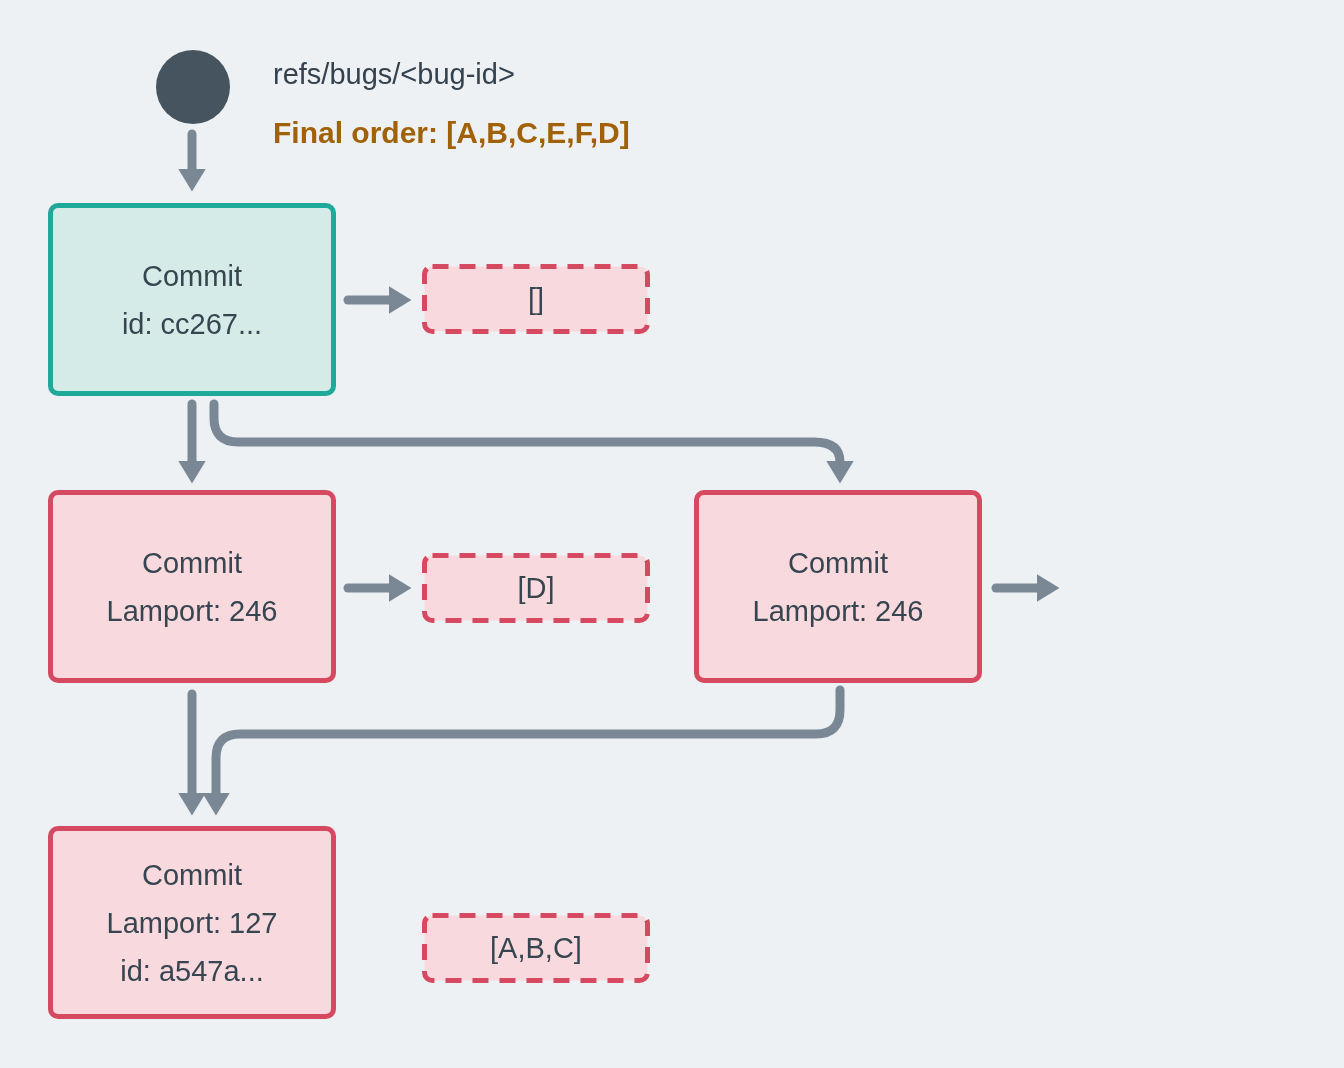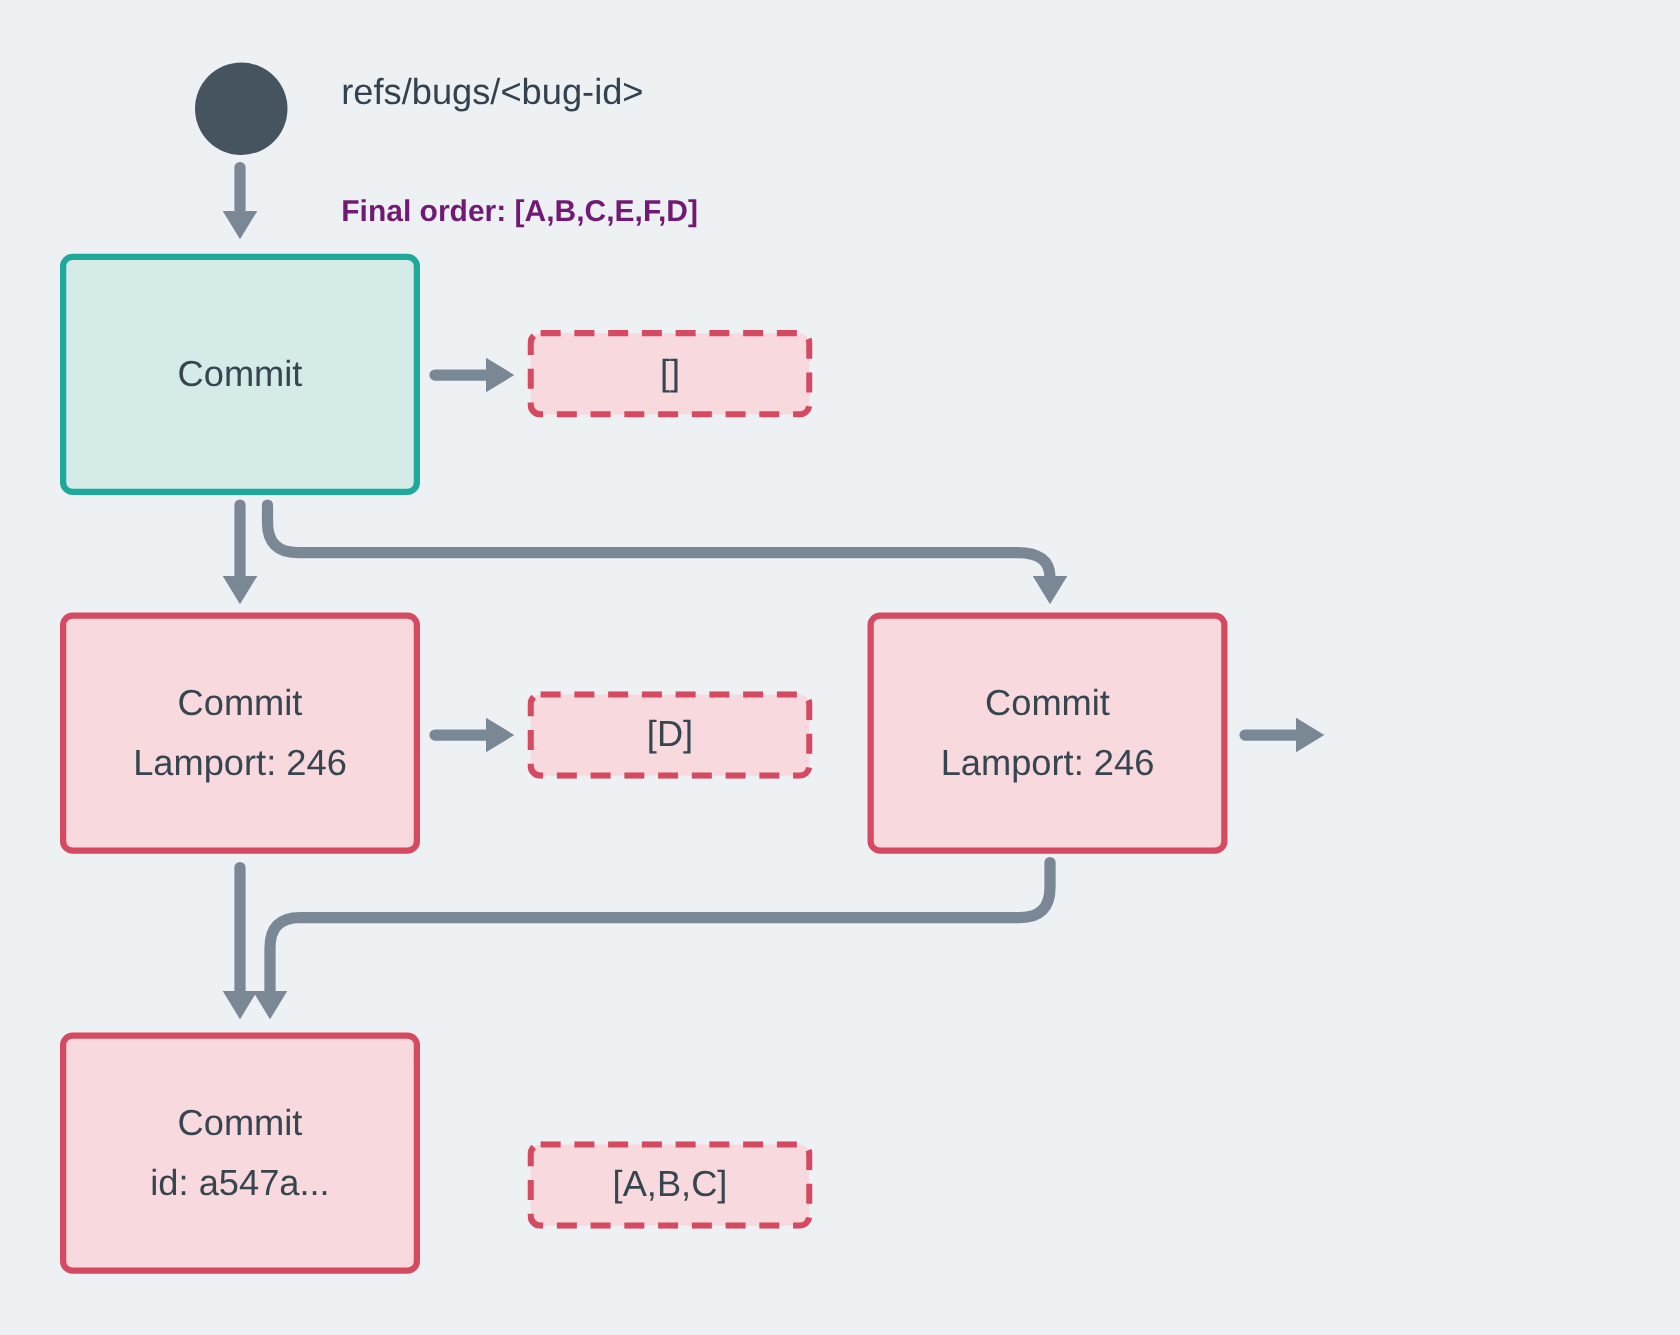--- a/index.html
+++ b/index.html
@@ -34,26 +34,25 @@
     position: absolute;
     left: 273px; top: 58px;
     font-size: 29px;
     color: #33424e;
     z-index: 2;
     white-space: nowrap;
   }
   .final-order {
     position: absolute;
     left: 273px; top: 116px;
-    font-size: 24px;
+    font-size: 30px;
     font-weight: bold;
-    color: #701a75;
+    color: #a16207;
     z-index: 2;
     white-space: nowrap;
-    margin-top: 40px;
   }
   .commit-box {
     position: absolute;
     width: 288px; height: 193px;
     box-sizing: border-box;
     border-radius: 10px;
     display: flex;
     flex-direction: column;
     align-items: center;
     justify-content: center;
@@ -114,20 +113,21 @@
       <path d="M840 690 L840 710 Q840 734 816 734 L240 734 Q216 734 216 758 L216 794" marker-end="url(#ah)"></path>
     </g>
   </svg>
 
   <div class="ref-circle"></div>
   <div class="ref-label">refs/bugs/&lt;bug-id&gt;</div>
   <div class="final-order">Final order: [A,B,C,E,F,D]</div>
 
   <div class="commit-box teal" style="left:48px; top:203px;">
     <span>Commit</span>
+    <span>id: cc267...</span>
   </div>
 
   <div class="result-box" style="left:422px; top:264px;">
     <svg width="228" height="70">
       <rect x="2.5" y="2.5" width="223" height="65" rx="8" fill="#f8d9de" stroke="#d54a60" stroke-width="5" stroke-dasharray="16 11"></rect>
     </svg>
     <span class="result-label">[]</span>
   </div>
 
   <div class="commit-box red" style="left:48px; top:490px;">
@@ -143,20 +143,21 @@
   </div>
 
   <div class="commit-box red" style="left:694px; top:490px;">
     <span>Commit</span>
     <span>Lamport: 246</span>
   </div>
 
 
   <div class="commit-box red" style="left:48px; top:826px;">
     <span>Commit</span>
+    <span>Lamport: 127</span>
     <span>id: a547a...</span>
   </div>
 
   <div class="result-box" style="left:422px; top:913px;">
     <svg width="228" height="70">
       <rect x="2.5" y="2.5" width="223" height="65" rx="8" fill="#f8d9de" stroke="#d54a60" stroke-width="5" stroke-dasharray="16 11"></rect>
     </svg>
     <span class="result-label">[A,B,C]</span>
   </div>
 

